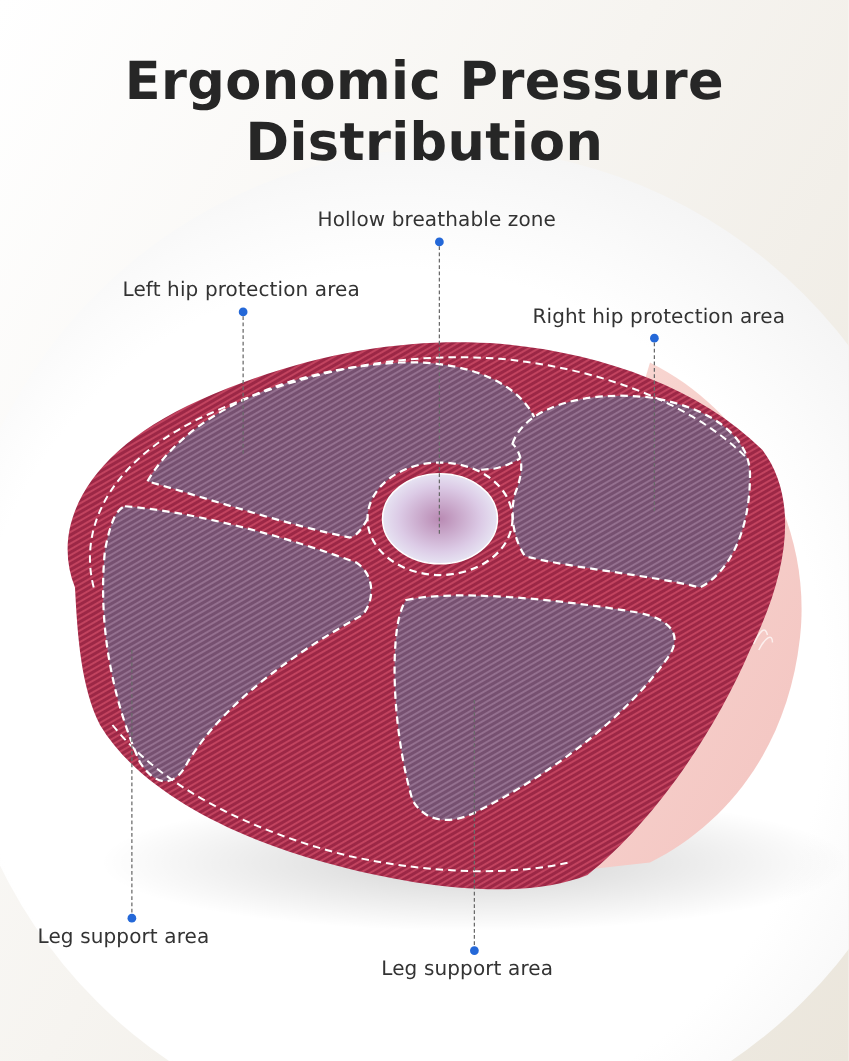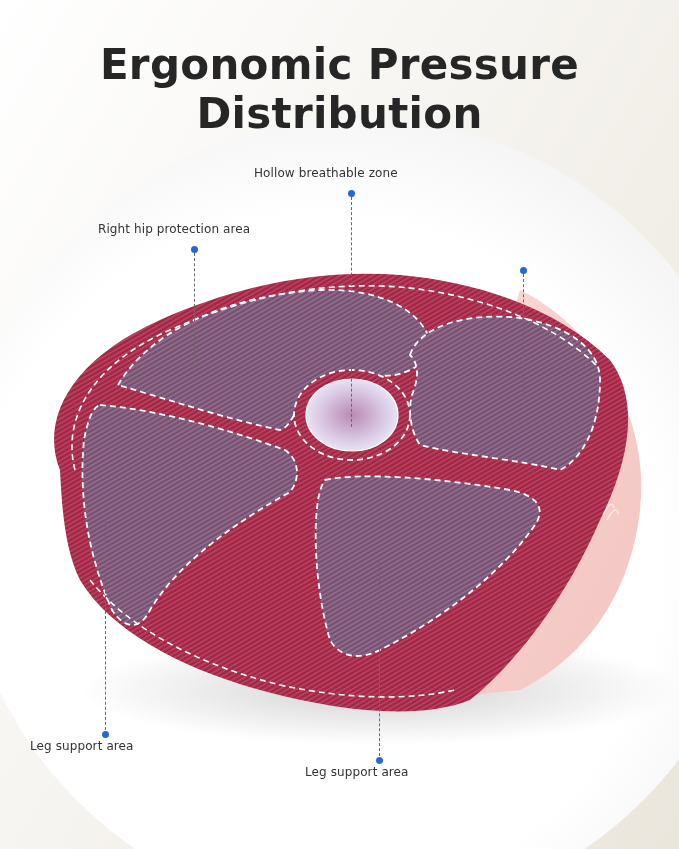--- a/index.html
+++ b/index.html
@@ -13,21 +13,21 @@
       position: absolute; left: -40px; top: 118px; width: 800px; height: 800px;
       border-radius: 50%;
       background: radial-gradient(circle at 45% 55%, #ffffff 0%, #ffffff 55%, #f4f4f4 75%, #f0f0ef 100%);
     }
     .title {
       position: absolute; left: 0; width: 679px; top: 40px; text-align: center;
       font-size: 42px; font-weight: bold; color: #262626; letter-spacing: 0.3px;
       font-family: "DejaVu Sans", sans-serif;
     }
     .callout-label {
-      position: absolute; font-size: 12px; color: #333333; white-space: nowrap;
+      position: absolute; font-size: 16px; color: #333333; white-space: nowrap;
       font-family: "DejaVu Sans", sans-serif; font-weight: normal; letter-spacing: 0.1px;
     }
     .dot {
       position: absolute; width: 7px; height: 7px; border-radius: 50%; background: #2468d8;
     }
     .leader {
       position: absolute; width: 0; border-left: 1px dashed #6a6a6a;
     }
     svg.cushion { position: absolute; left: 0; top: 0; }
   </style>
@@ -84,24 +84,25 @@
     <ellipse cx="352" cy="415" rx="58" ry="45" fill="url(#ribRed)" stroke="#ffffff" stroke-width="1.8" stroke-dasharray="6 4"></ellipse>
     <ellipse cx="352" cy="415" rx="46" ry="36" fill="url(#holeGrad)" stroke="#ffffff" stroke-width="1.2"></ellipse>
 
     <path d="M603,515 C608,505 612,500 614,508 M607,520 C612,510 618,506 618,514" stroke="#ffffff" stroke-opacity="0.7" stroke-width="1.2" fill="none"></path>
   </svg>
 
   <div class="callout-label" style="left:254px; top:166px;">Hollow breathable zone</div>
   <div class="dot" style="left:348px; top:190px;"></div>
   <div class="leader" style="left:351px; top:197px; height:230px;"></div>
 
-  <div class="callout-label" style="left:98px; top:222px;">Right hip protection area</div>
+  <div class="callout-label" style="left:98px; top:222px;">Left hip protection area</div>
   <div class="dot" style="left:191px; top:246px;"></div>
   <div class="leader" style="left:194px; top:253px; height:110px;"></div>
 
+  <div class="callout-label" style="left:426px; top:243px;">Right hip protection area</div>
   <div class="dot" style="left:520px; top:267px;"></div>
   <div class="leader" style="left:523px; top:274px; height:135px;"></div>
 
   <div class="leader" style="left:105px; top:520px; height:210px;"></div>
   <div class="dot" style="left:102px; top:731px;"></div>
   <div class="callout-label" style="left:30px; top:739px;">Leg support area</div>
 
   <div class="leader" style="left:379px; top:560px; height:196px;"></div>
   <div class="dot" style="left:376px; top:757px;"></div>
   <div class="callout-label" style="left:305px; top:765px;">Leg support area</div>

